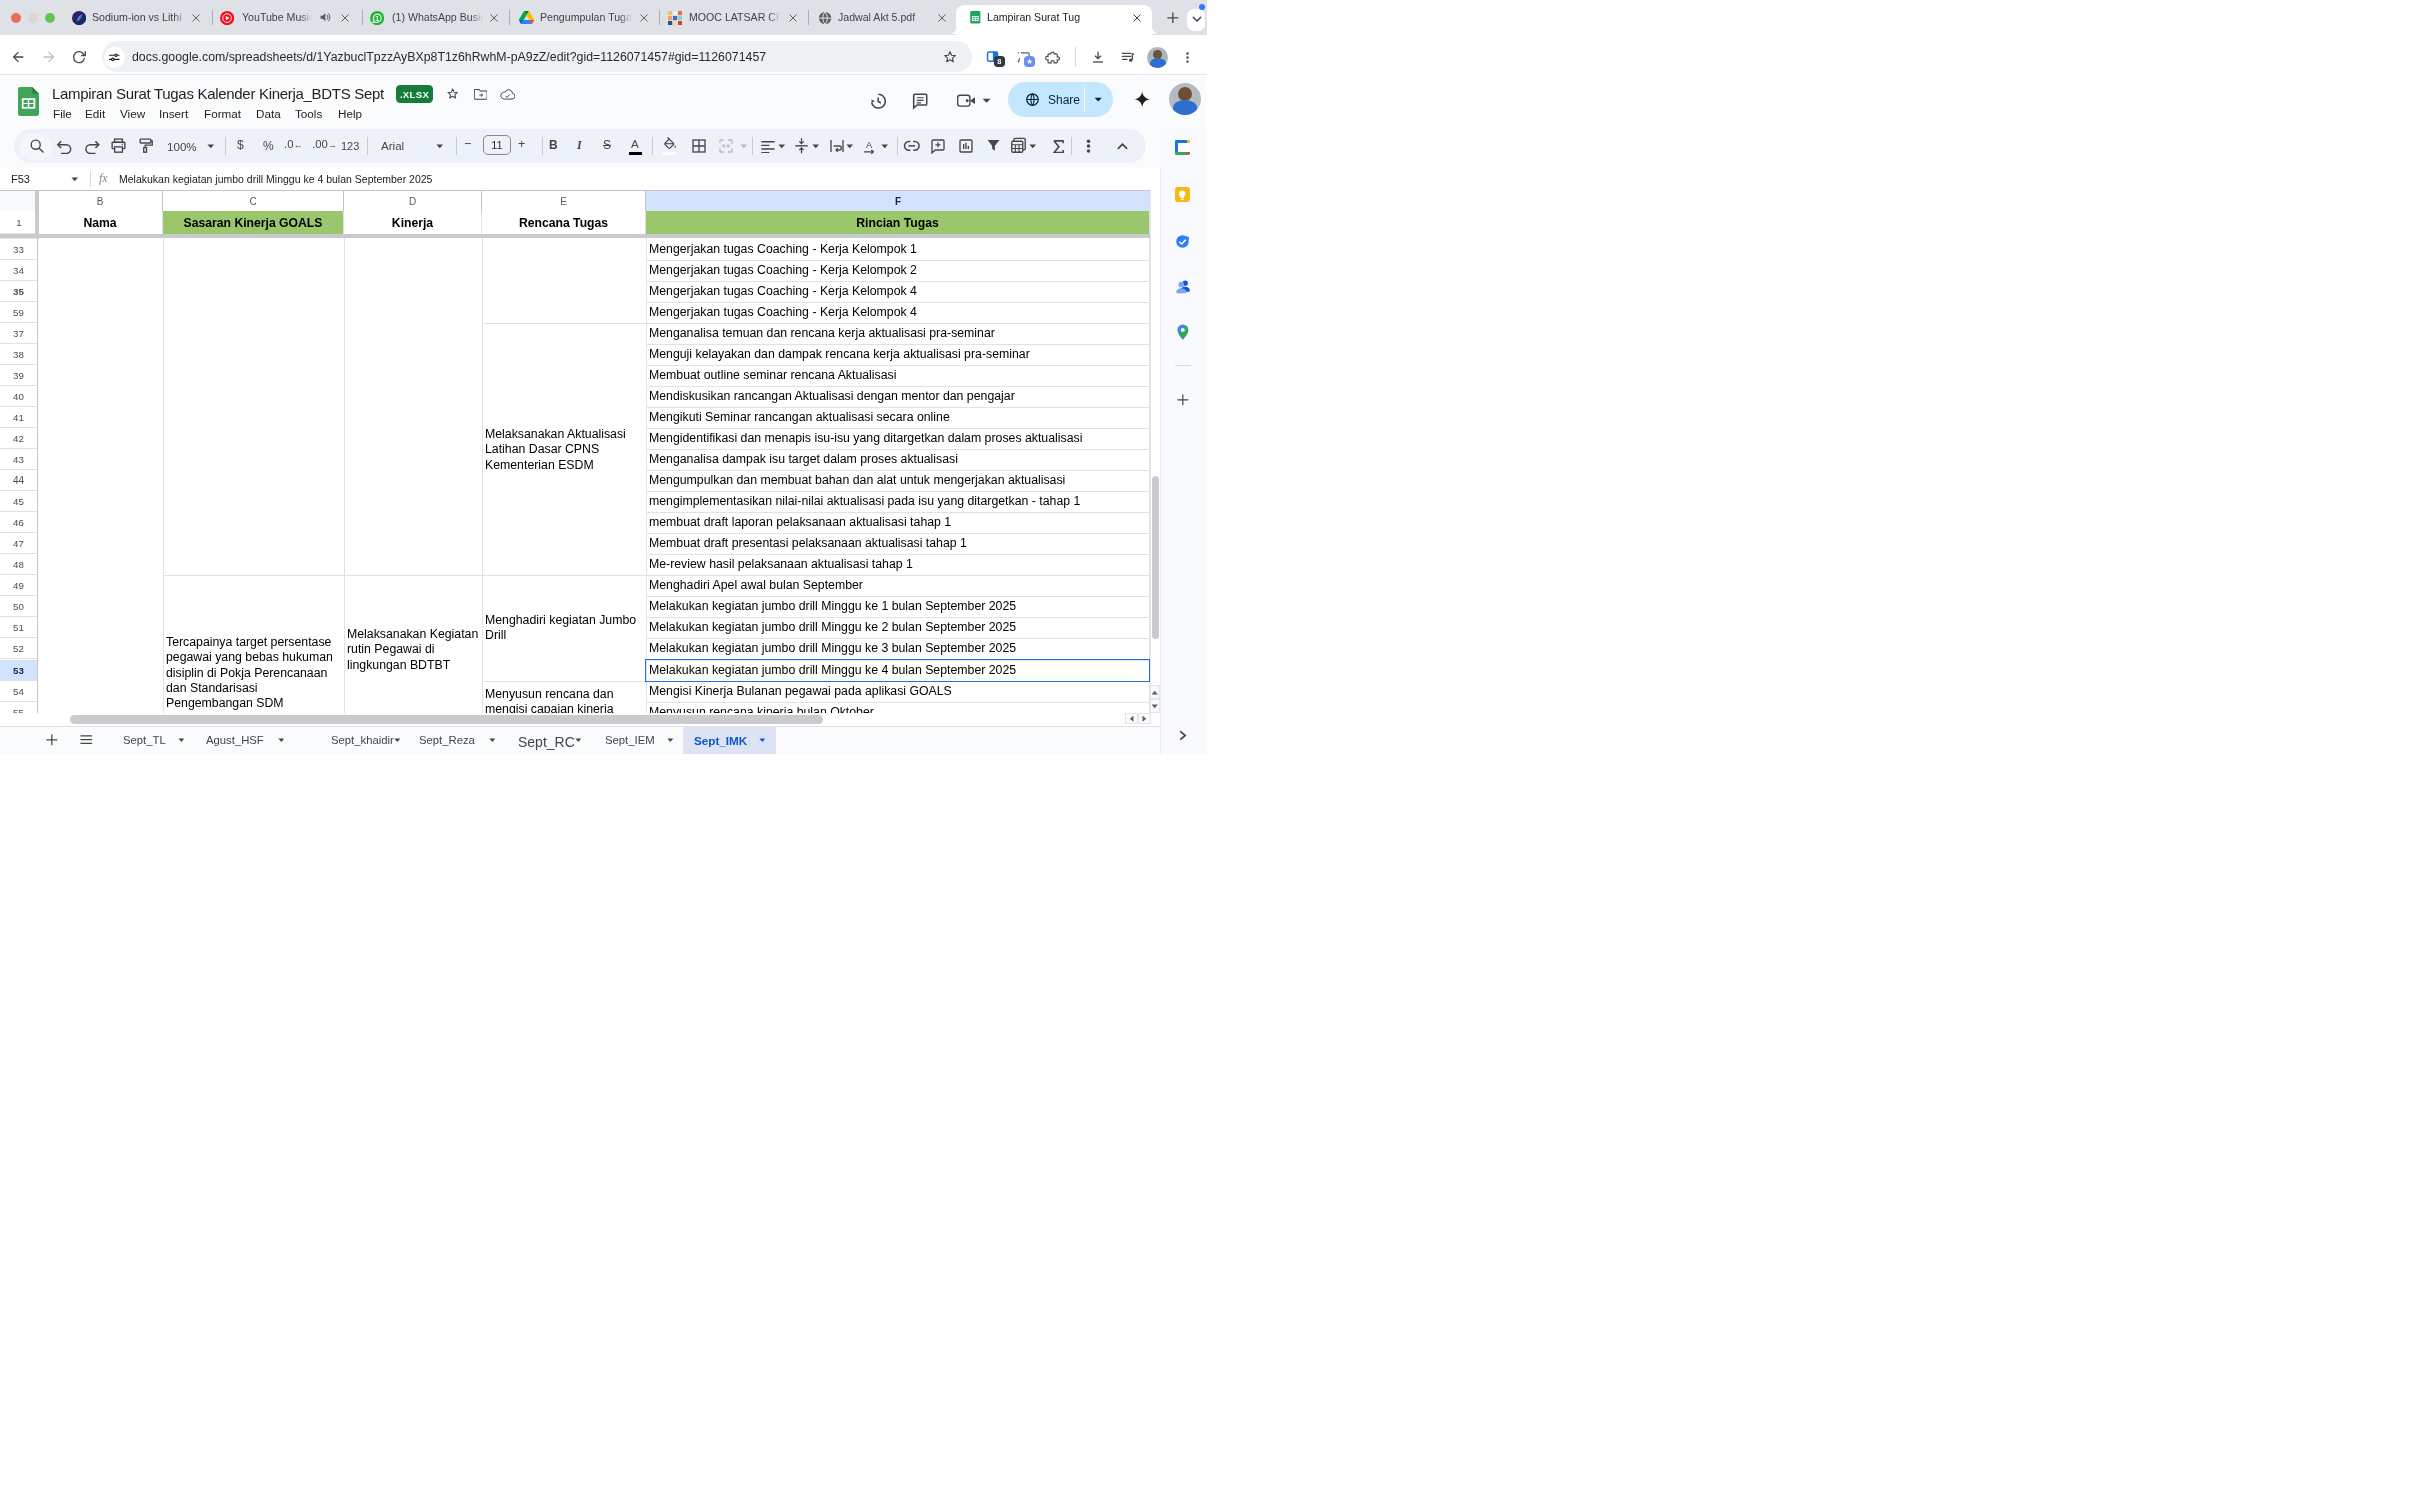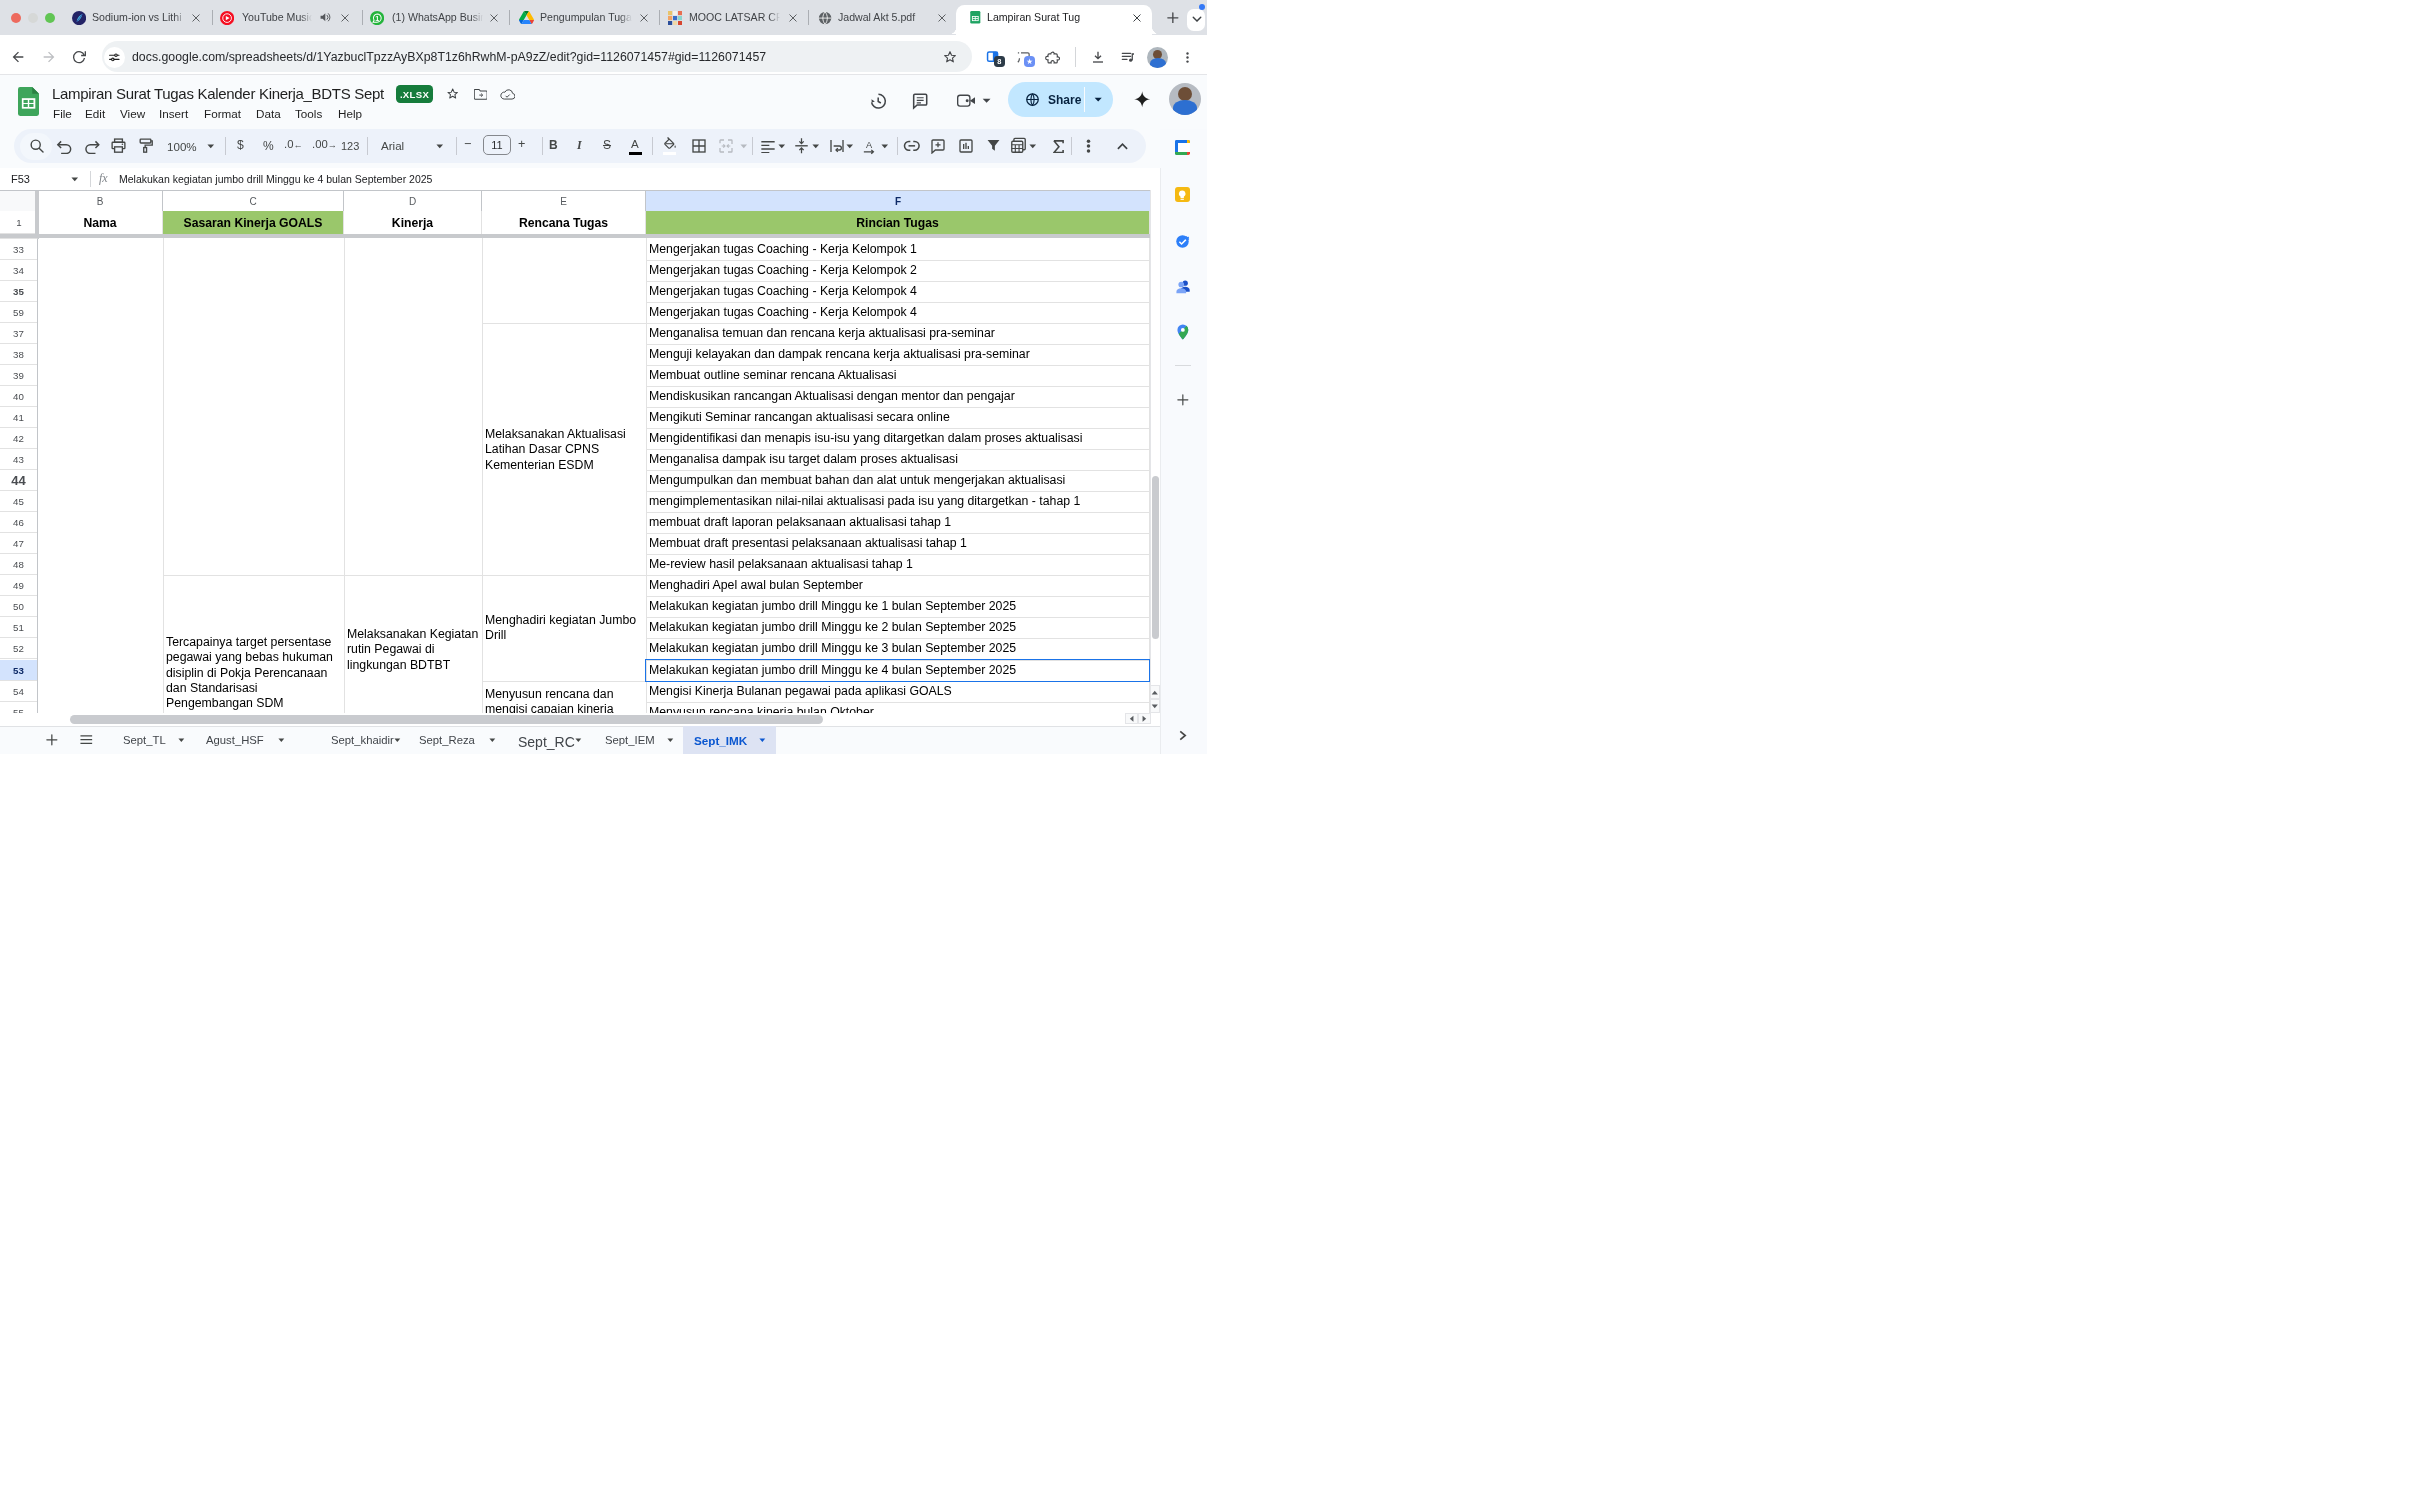--- a/index.html
+++ b/index.html
@@ -205,21 +205,21 @@
   </svg>
 <svg class="ab" style="left:982px;top:98px" width="9.2" height="5.9" viewBox="0 0 11 7">
     <path d="M0.8 0.8 L5.5 5.8 L10.2 0.8 Z" fill="#424549"></path>
   </svg>
 <div class="ab" style="left:1008px;top:82px;width:105px;height:35px;border-radius:17.3px;background:#c2e7ff"></div>
 <div class="ab" style="left:1084px;top:87px;width:1px;height:25px;background:#f9fbfd"></div>
 <svg class="ab" style="left:1025px;top:92px" width="15" height="15" viewBox="0 0 24 24">
     <circle cx="12" cy="12" r="9.2" fill="none" stroke="#07223f" stroke-width="2"></circle>
     <path d="M3 12 H21 M12 2.8 C8.5 7.5 8.5 16.5 12 21.2 C15.5 16.5 15.5 7.5 12 2.8" stroke="#07223f" stroke-width="1.8" fill="none"></path>
   </svg>
-<div class="ab" style="left:1048px;top:93px;font-size:12px;font-weight:700;color:#07223f">Share</div>
+<div class="ab" style="left:1048px;top:93px;font-size:12px;font-weight:400;color:#07223f">Share</div>
 <svg class="ab" style="left:1094px;top:97px" width="8.4" height="5.9" viewBox="0 0 10 7">
     <path d="M0.8 0.8 L5 5.3 L9.2 0.8 Z" fill="#07223f"></path>
   </svg>
 <svg class="ab" style="left:1133px;top:90px" width="18.4" height="18.4" viewBox="0 0 24 24">
     <path d="M12 1.5 C12.6 7.5 16.5 11.4 22.5 12 C16.5 12.6 12.6 16.5 12 22.5 C11.4 16.5 7.5 12.6 1.5 12 C7.5 11.4 11.4 7.5 12 1.5 Z" fill="#1f1f1f"></path>
   </svg>
 <div class="ab" style="left:1169px;top:83px;width:32px;height:32px;border-radius:50%;background:#b6bbc2;overflow:hidden">
     <div class="ab" style="left:9px;top:4.2px;width:14px;height:14px;border-radius:50%;background:#6d4e37"></div>
     <div class="ab" style="left:4px;top:17px;width:24px;height:16px;border-radius:50% 50% 0 0;background:#2d6fd1"></div>
   </div>
@@ -386,21 +386,21 @@
 <div class="ab ctr" style="left:0;top:260px;width:37px;height:21px;background:transparent;border-bottom:0.8px solid #e2e2e2;font-size:9.7px;font-weight:normal;color:#4a4d51">34</div>
 <div class="ab ctr" style="left:0;top:281px;width:37px;height:21px;background:transparent;border-bottom:0.8px solid #e2e2e2;font-size:9.7px;font-weight:bold;color:#4a4d51">35</div>
 <div class="ab ctr" style="left:0;top:302px;width:37px;height:21px;background:transparent;border-bottom:0.8px solid #e2e2e2;font-size:9.7px;font-weight:normal;color:#4a4d51">59</div>
 <div class="ab ctr" style="left:0;top:323px;width:37px;height:21px;background:transparent;border-bottom:0.8px solid #e2e2e2;font-size:9.7px;font-weight:normal;color:#4a4d51">37</div>
 <div class="ab ctr" style="left:0;top:344px;width:37px;height:21px;background:transparent;border-bottom:0.8px solid #e2e2e2;font-size:9.7px;font-weight:normal;color:#4a4d51">38</div>
 <div class="ab ctr" style="left:0;top:365px;width:37px;height:21px;background:transparent;border-bottom:0.8px solid #e2e2e2;font-size:9.7px;font-weight:normal;color:#4a4d51">39</div>
 <div class="ab ctr" style="left:0;top:386px;width:37px;height:21px;background:transparent;border-bottom:0.8px solid #e2e2e2;font-size:9.7px;font-weight:normal;color:#4a4d51">40</div>
 <div class="ab ctr" style="left:0;top:407px;width:37px;height:21px;background:transparent;border-bottom:0.8px solid #e2e2e2;font-size:9.7px;font-weight:normal;color:#4a4d51">41</div>
 <div class="ab ctr" style="left:0;top:428px;width:37px;height:21px;background:transparent;border-bottom:0.8px solid #e2e2e2;font-size:9.7px;font-weight:normal;color:#4a4d51">42</div>
 <div class="ab ctr" style="left:0;top:449px;width:37px;height:21px;background:transparent;border-bottom:0.8px solid #e2e2e2;font-size:9.7px;font-weight:normal;color:#4a4d51">43</div>
-<div class="ab ctr" style="left:0;top:470px;width:37px;height:21px;background:transparent;border-bottom:0.8px solid #e2e2e2;font-size:13px;font-weight:bold;color:#4a4d51">44</div>
+<div class="ab ctr" style="left:0;top:470px;width:37px;height:21px;background:transparent;border-bottom:0.8px solid #e2e2e2;font-size:10px;font-weight:normal;color:#4a4d51">44</div>
 <div class="ab ctr" style="left:0;top:491px;width:37px;height:21px;background:transparent;border-bottom:0.8px solid #e2e2e2;font-size:9.7px;font-weight:normal;color:#4a4d51">45</div>
 <div class="ab ctr" style="left:0;top:512px;width:37px;height:21px;background:transparent;border-bottom:0.8px solid #e2e2e2;font-size:9.7px;font-weight:normal;color:#4a4d51">46</div>
 <div class="ab ctr" style="left:0;top:533px;width:37px;height:21px;background:transparent;border-bottom:0.8px solid #e2e2e2;font-size:9.7px;font-weight:normal;color:#4a4d51">47</div>
 <div class="ab ctr" style="left:0;top:554px;width:37px;height:21px;background:transparent;border-bottom:0.8px solid #e2e2e2;font-size:9.7px;font-weight:normal;color:#4a4d51">48</div>
 <div class="ab ctr" style="left:0;top:575px;width:37px;height:21px;background:transparent;border-bottom:0.8px solid #e2e2e2;font-size:9.7px;font-weight:normal;color:#4a4d51">49</div>
 <div class="ab ctr" style="left:0;top:596px;width:37px;height:21px;background:transparent;border-bottom:0.8px solid #e2e2e2;font-size:9.7px;font-weight:normal;color:#4a4d51">50</div>
 <div class="ab ctr" style="left:0;top:617px;width:37px;height:21px;background:transparent;border-bottom:0.8px solid #e2e2e2;font-size:9.7px;font-weight:normal;color:#4a4d51">51</div>
 <div class="ab ctr" style="left:0;top:638px;width:37px;height:21px;background:transparent;border-bottom:0.8px solid #e2e2e2;font-size:9.7px;font-weight:normal;color:#4a4d51">52</div>
 <div class="ab ctr" style="left:0;top:660px;width:37px;height:21px;background:#d3e3fd;border-bottom:0.8px solid #e2e2e2;font-size:9.7px;font-weight:bold;color:#0e2a66">53</div>
 <div class="ab ctr" style="left:0;top:681px;width:37px;height:21px;background:transparent;border-bottom:0.8px solid #e2e2e2;font-size:9.7px;font-weight:normal;color:#4a4d51">54</div>

